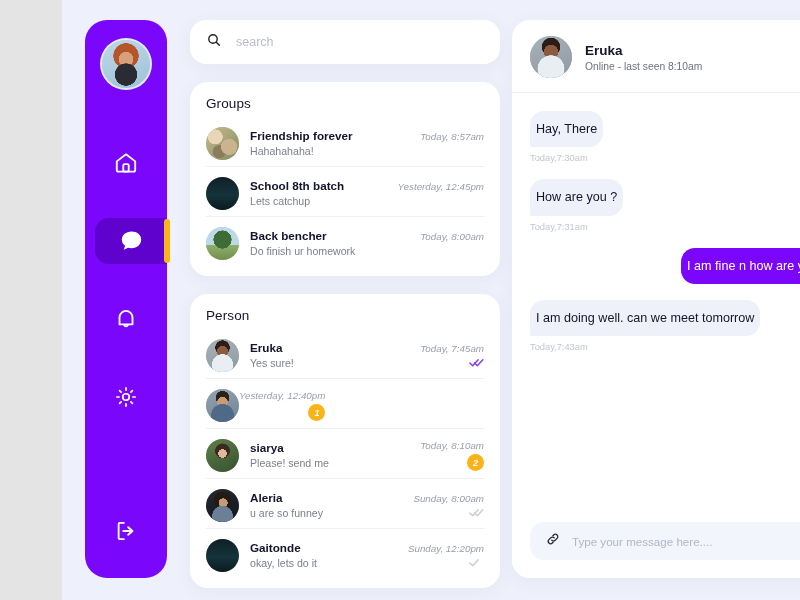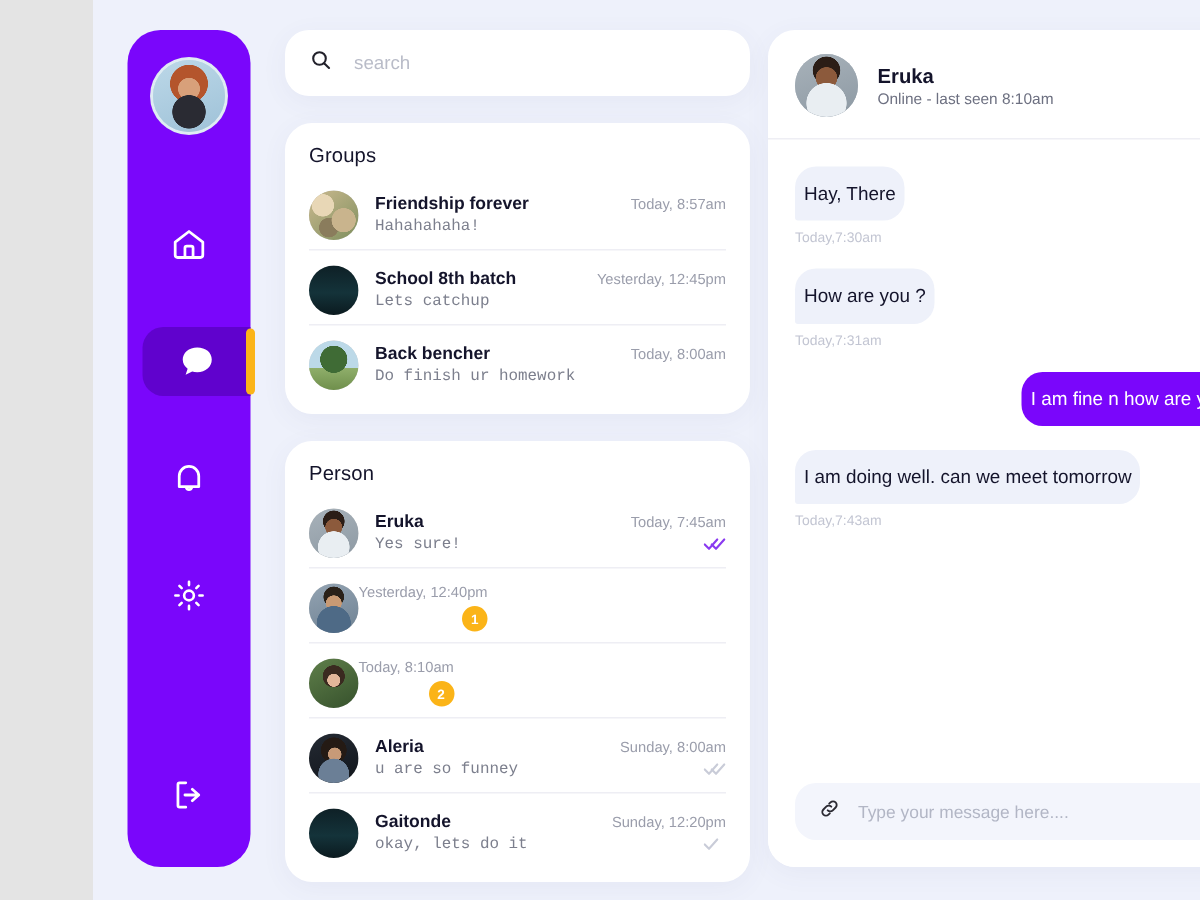--- a/index.html
+++ b/index.html
@@ -137,29 +137,29 @@
     color: #14142b;
     line-height: 1.35;
     white-space: nowrap;
   }
   .row .snippet {
     font-size: 10.6px;
     color: #7c7f8d;
     line-height: 1.4;
     white-space: nowrap;
     overflow: hidden;
-    font-family: Liberation Mono, monospace;
   }
   .row .right {
     text-align: right;
     display: flex;
     flex-direction: column;
     align-items: flex-end;
     gap: 3px;
     flex: 0 0 auto;
+    font-style: italic;
   }
   .row .time {
     font-size: 9.8px;
     color: #9a9dab;
     white-space: nowrap;
   }
   .badge {
     width: 17px; height: 17px;
     border-radius: 50%;
     background: #fbb418;
@@ -437,20 +437,24 @@
             </div>
             <div class="right">
               <div class="time">Yesterday, 12:40pm</div>
               <div class="badge">1</div>
             </div>
           </div>
           <div class="row">
             <div class="ava">
               <span class="ph ph-siarya"></span>
             </div>
+            <div class="meta">
+              <div class="name">siarya</div>
+              <div class="snippet">Please! send me</div>
+            </div>
             <div class="right">
               <div class="time">Today, 8:10am</div>
               <div class="badge">2</div>
             </div>
           </div>
           <div class="row">
             <div class="ava">
               <span class="ph ph-aleria"></span>
             </div>
             <div class="meta">

